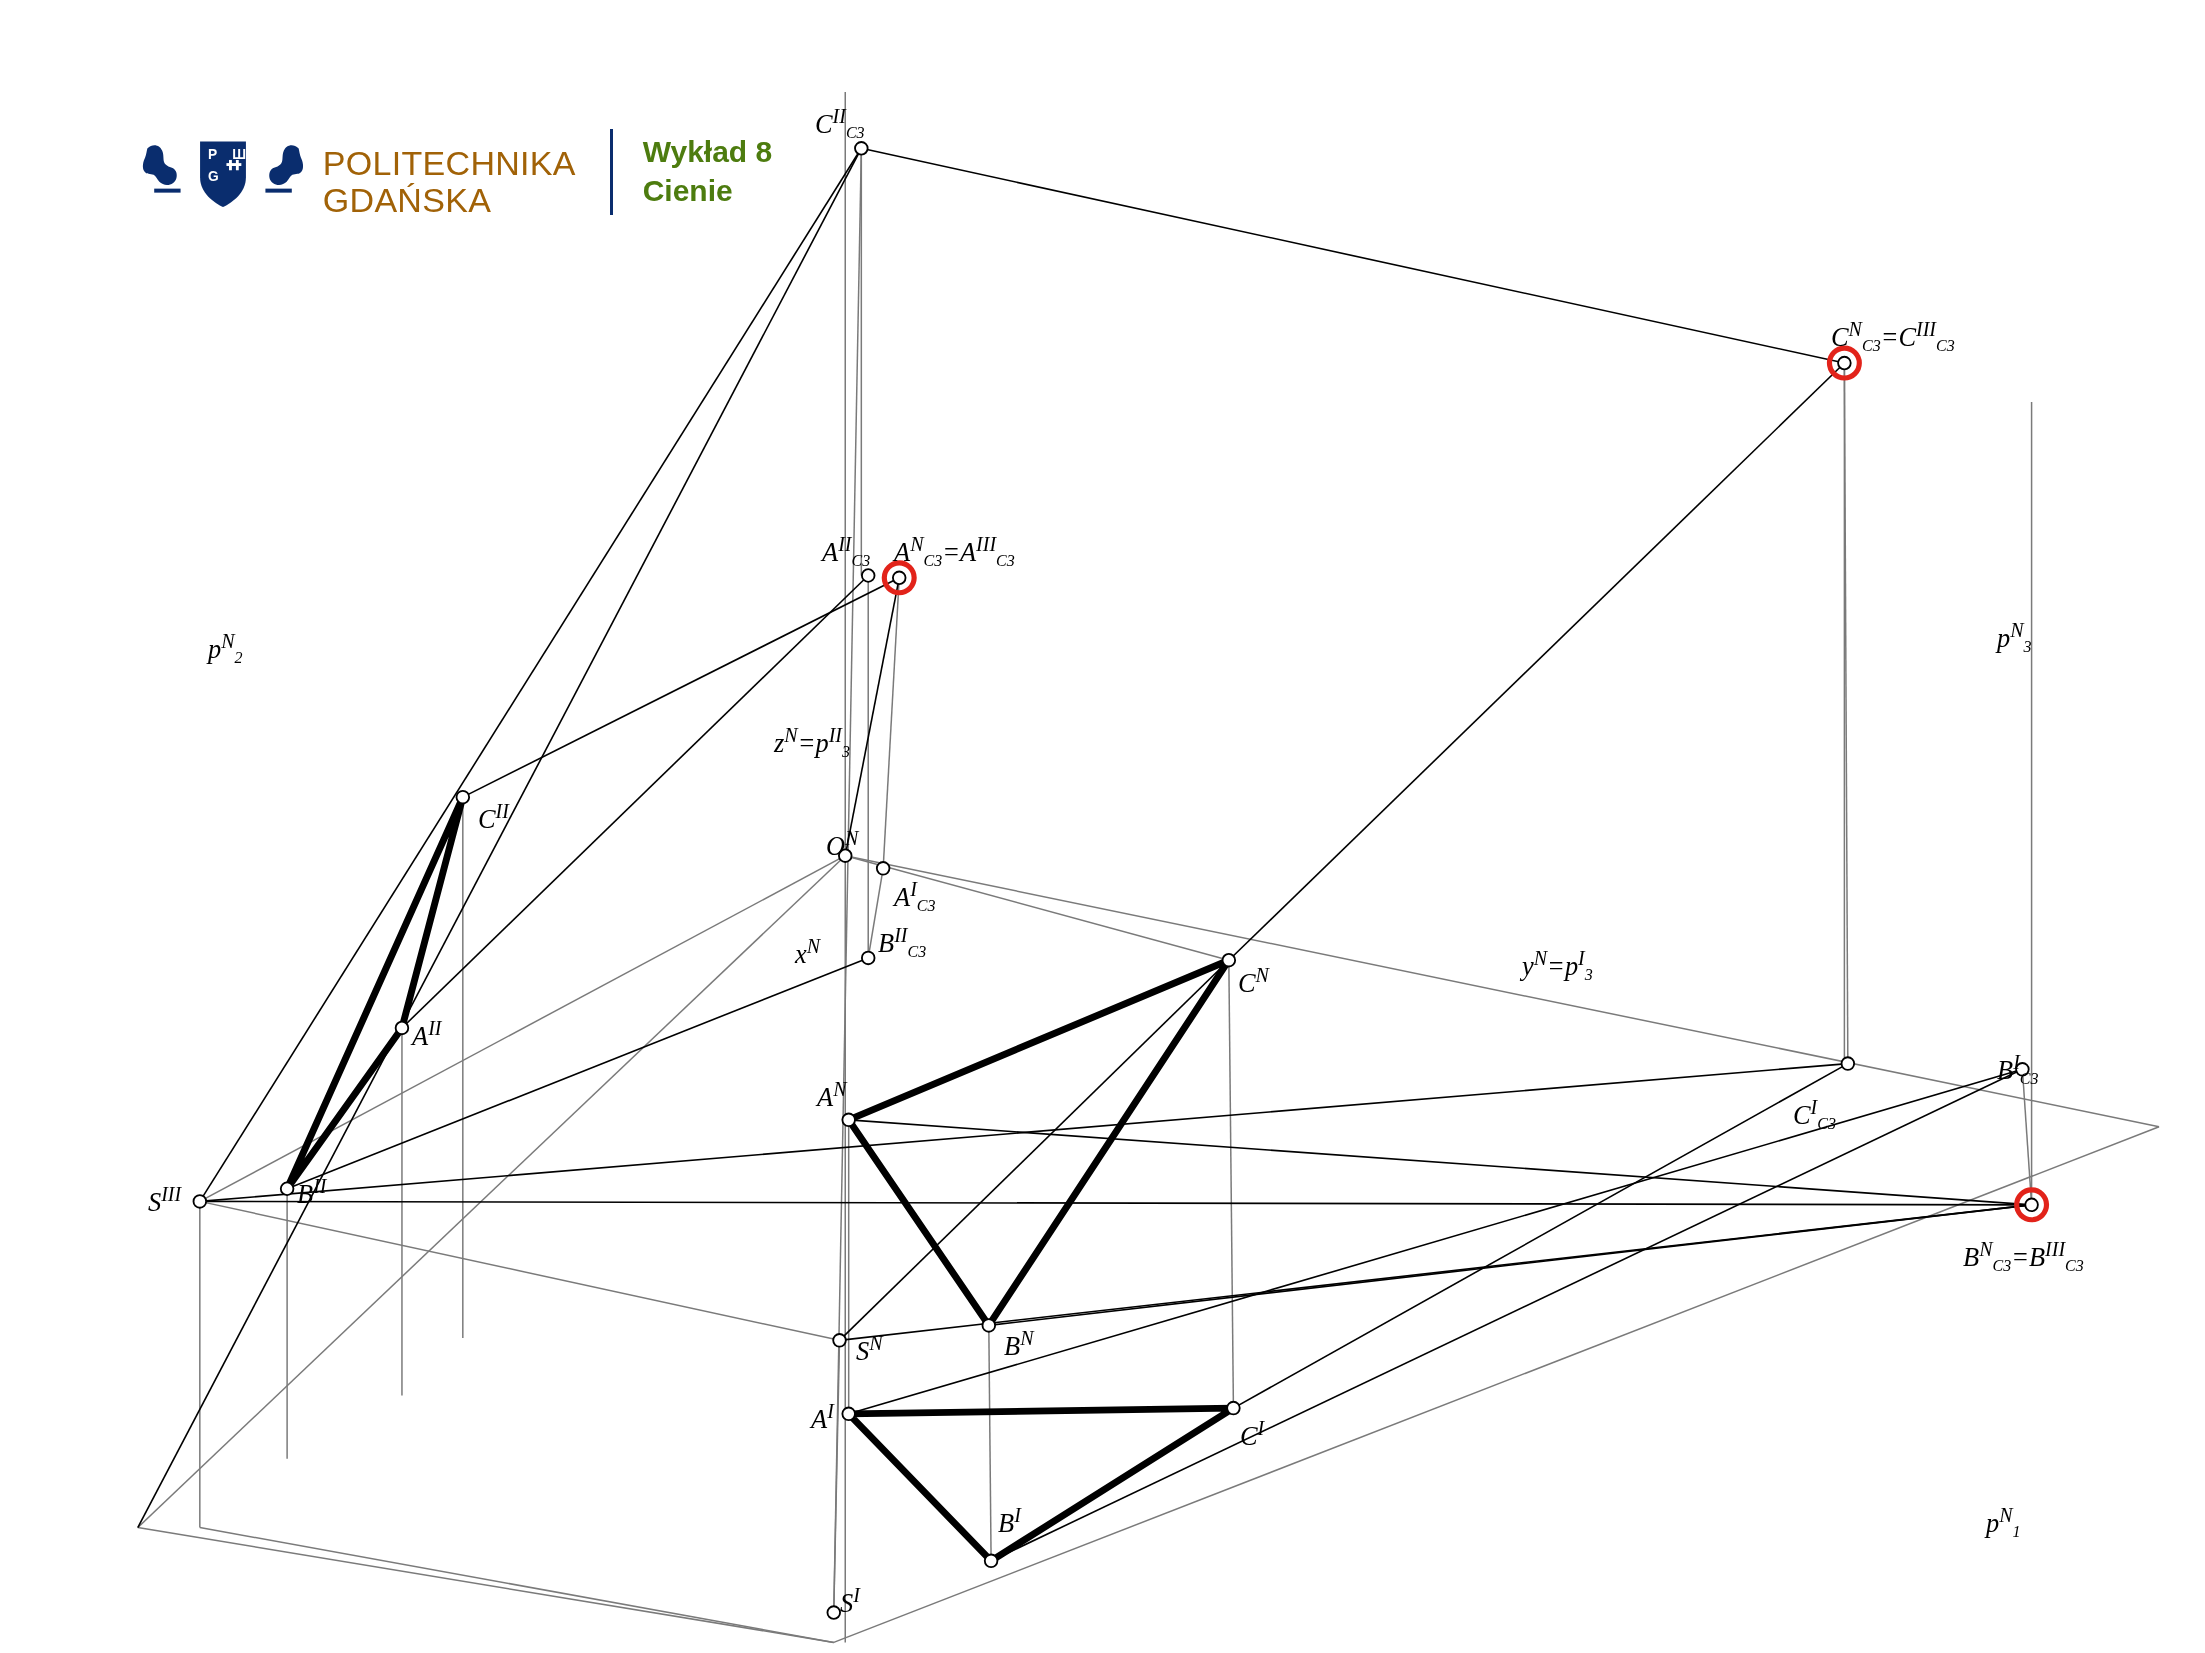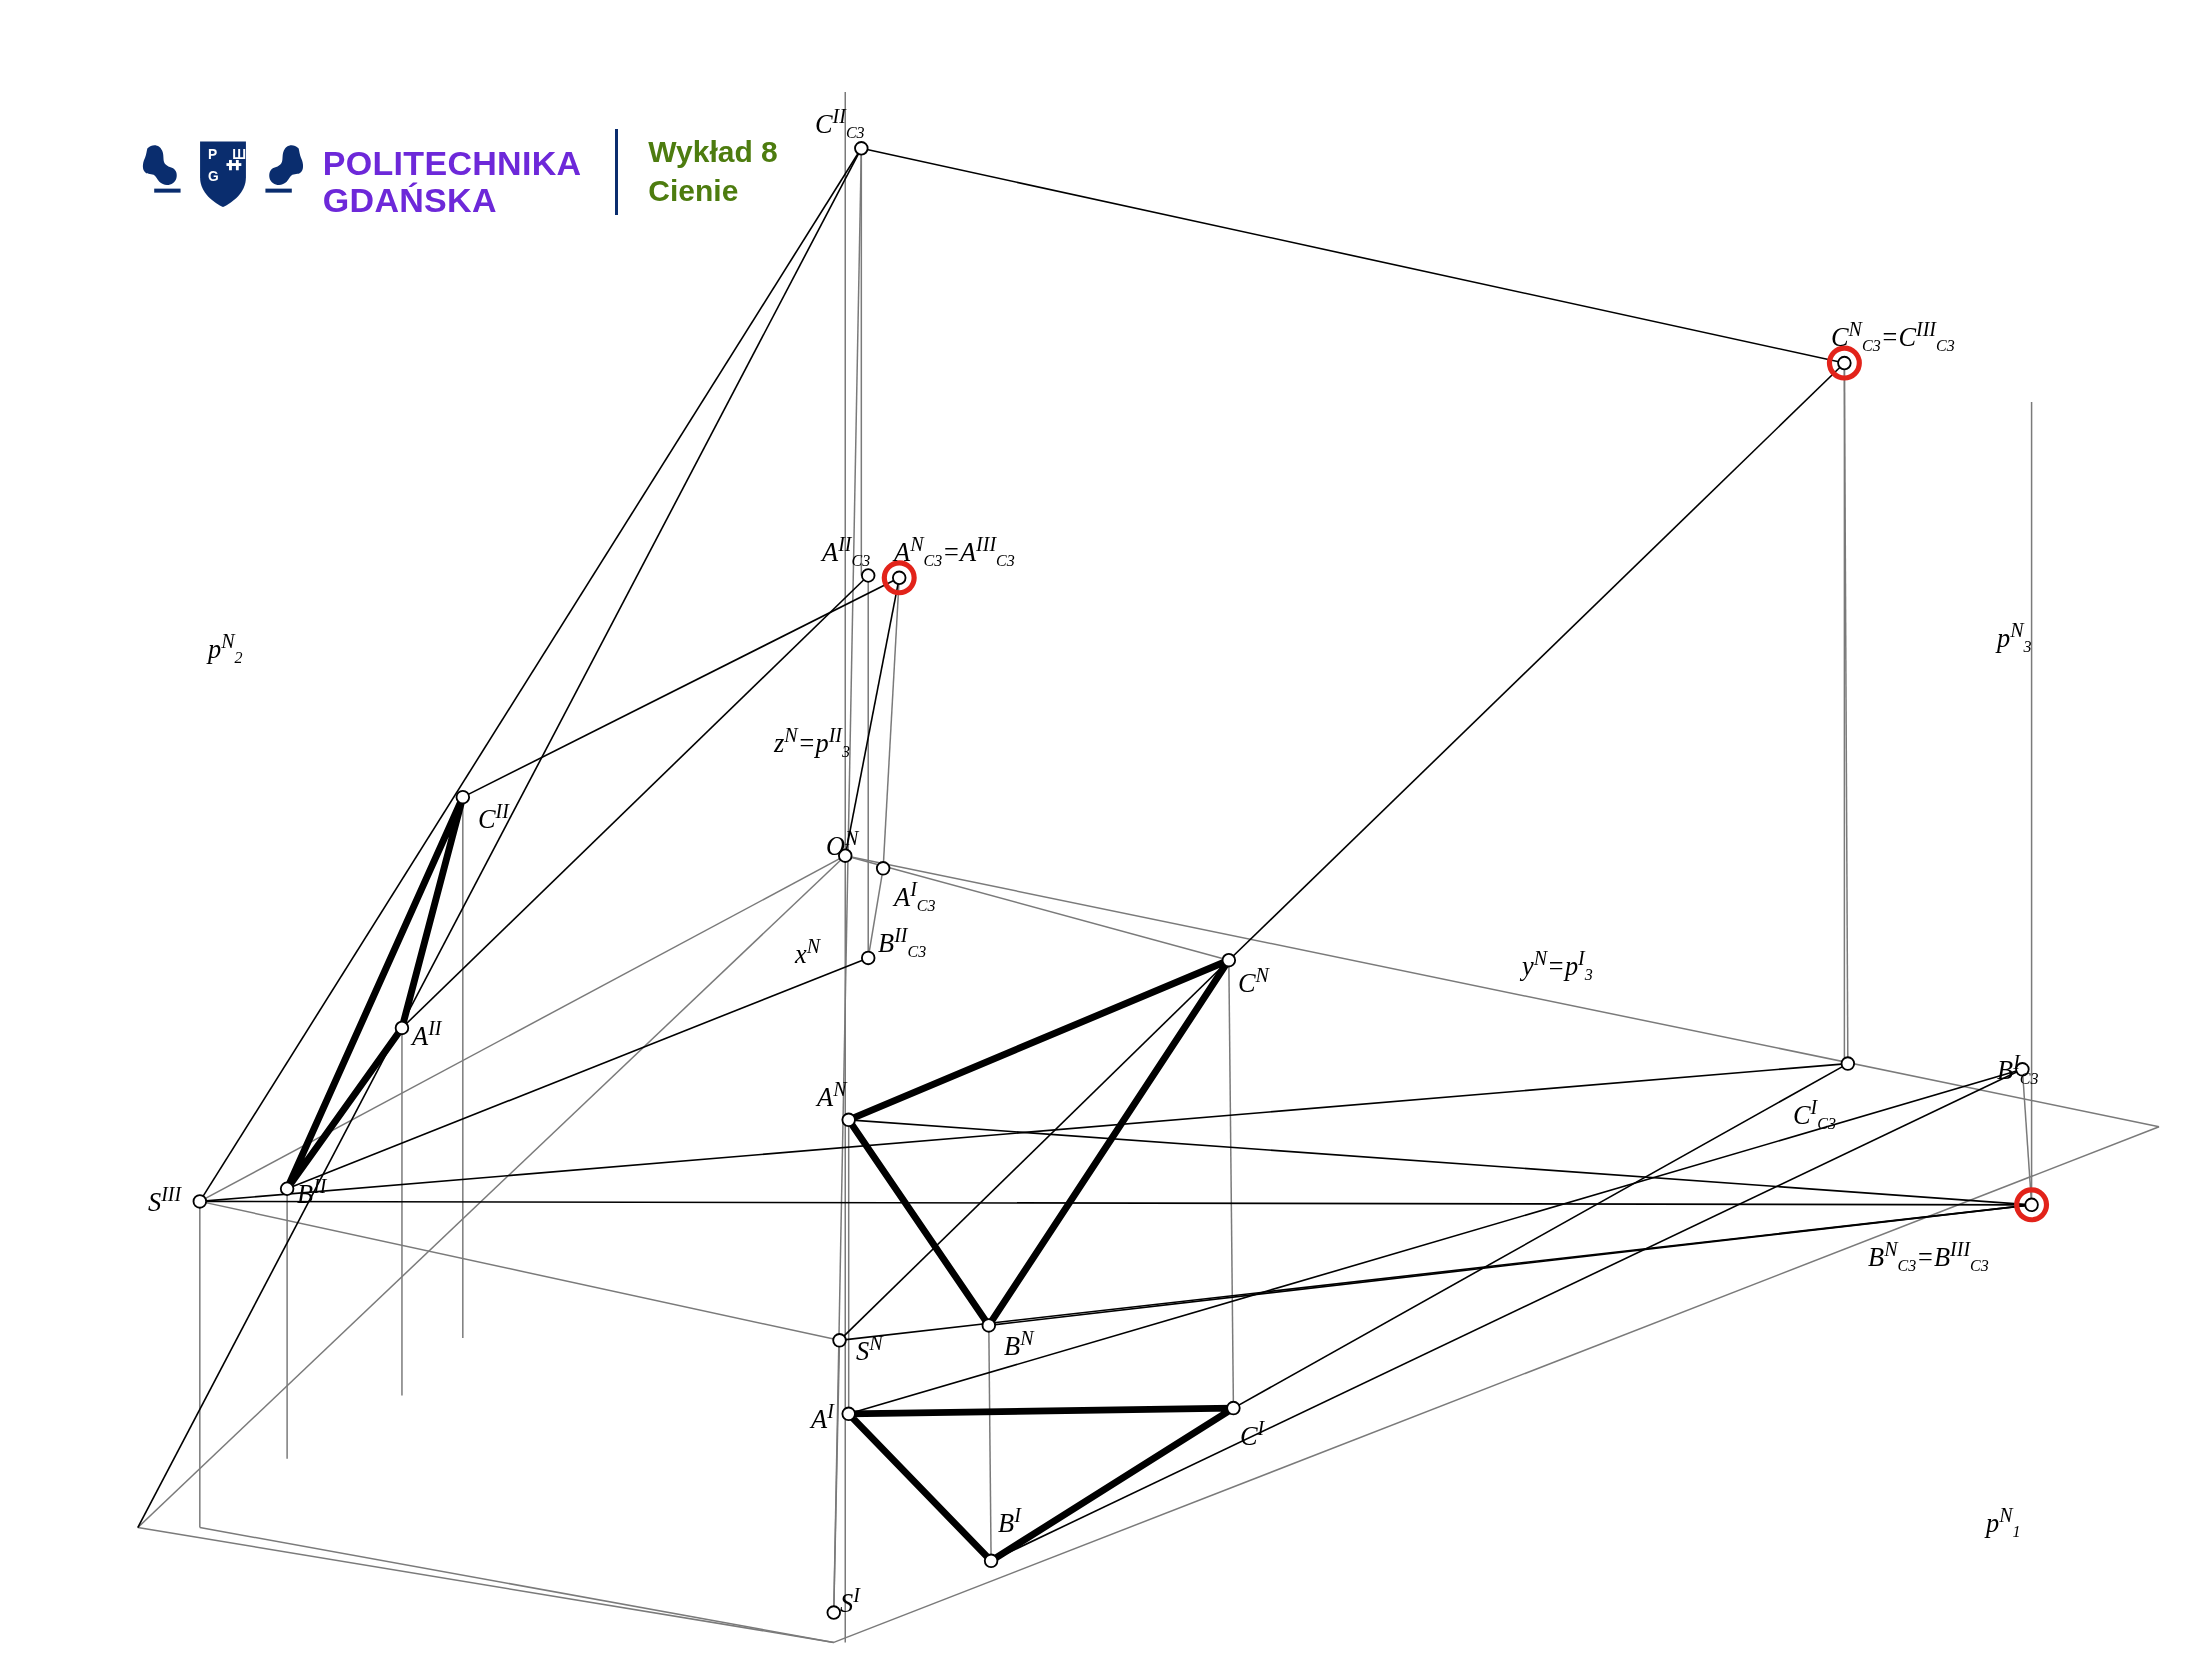--- a/index.html
+++ b/index.html
@@ -42,22 +42,22 @@
     display: flex;
     align-items: center;
   }
   .crest {
     width: 172px;
     height: 86px;
     position: relative;
   }
   .logo-text {
     margin-left: 13.8px;
-    color: #6d28d9;
-    font-weight: bold;
+    color: #a16207;
+    font-weight: normal;
     font-size: 34px;
     line-height: 1.08;
     letter-spacing: 0.3px;
     margin-top: 20px;
   }
   .logo-divider {
     width: 2.9px;
     height: 86px;
     background: #0a2d6e;
     margin-left: 34px;
@@ -238,21 +238,21 @@
       <div class="lbl" style="left: 795px; top: 936px;"><span class="base">x</span><sup>N</sup></div>
       <div class="lbl" style="left: 878px; top: 925px;"><span class="base">B</span><sup>II</sup><sub>C3</sub></div>
       <div class="lbl" style="left: 1238px; top: 965px;"><span class="base">C</span><sup>N</sup></div>
       <div class="lbl" style="left: 1522px; top: 948px;"><span class="base">y</span><sup>N</sup><span class="base">=</span><span class="base">p</span><sup>I</sup><sub>3</sub></div>
       <div class="lbl" style="left: 412px; top: 1018px;"><span class="base">A</span><sup>II</sup></div>
       <div class="lbl" style="left: 1997px; top: 1052px;"><span class="base">B</span><sup>I</sup><sub>C3</sub></div>
       <div class="lbl" style="left: 817px; top: 1079px;"><span class="base">A</span><sup>N</sup></div>
       <div class="lbl" style="left: 1793px; top: 1097px;"><span class="base">C</span><sup>I</sup><sub>C3</sub></div>
       <div class="lbl" style="left: 148px; top: 1184px;"><span class="base">S</span><sup>III</sup></div>
       <div class="lbl" style="left: 297px; top: 1176px;"><span class="base">B</span><sup>II</sup></div>
-      <div class="lbl" style="left: 1868px; top: 1239px;"><span class="base">B</span><sup>N</sup><sub>C3</sub><span class="base">=</span><span class="base">B</span><sup>III</sup><sub>C3</sub></div>
+      <div class="lbl" style="left: 1963px; top: 1239px;"><span class="base">B</span><sup>N</sup><sub>C3</sub><span class="base">=</span><span class="base">B</span><sup>III</sup><sub>C3</sub></div>
       <div class="lbl" style="left: 1004px; top: 1328px;"><span class="base">B</span><sup>N</sup></div>
       <div class="lbl" style="left: 856px; top: 1333px;"><span class="base">S</span><sup>N</sup></div>
       <div class="lbl" style="left: 811px; top: 1401px;"><span class="base">A</span><sup>I</sup></div>
       <div class="lbl" style="left: 1240px; top: 1418px;"><span class="base">C</span><sup>I</sup></div>
       <div class="lbl" style="left: 1986px; top: 1505px;"><span class="base">p</span><sup>N</sup><sub>1</sub></div>
       <div class="lbl" style="left: 998px; top: 1505px;"><span class="base">B</span><sup>I</sup></div>
       <div class="lbl" style="left: 840px; top: 1585px;"><span class="base">S</span><sup>I</sup></div>
     </div>
 
   <div class="header">

